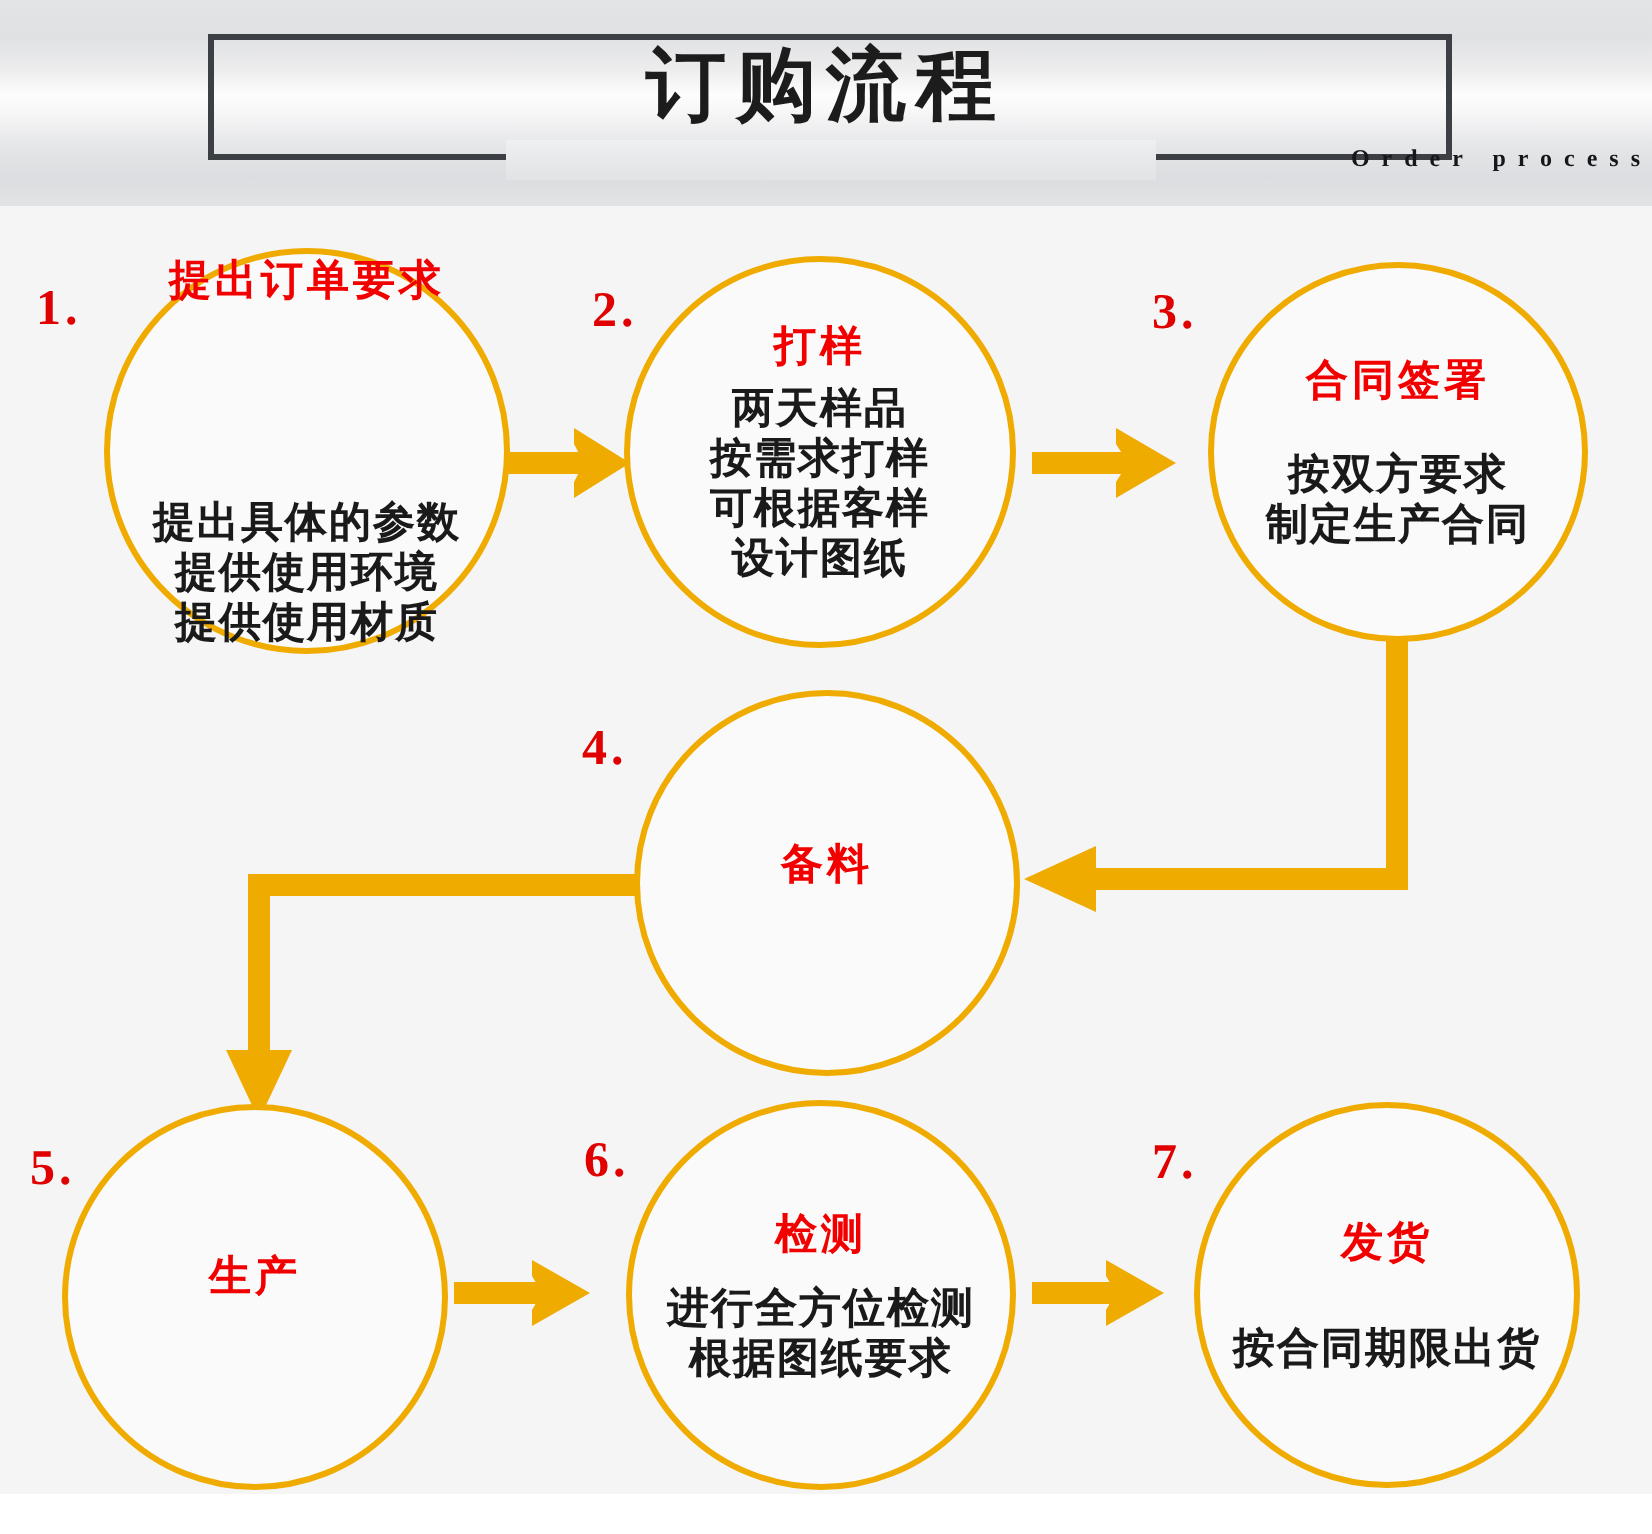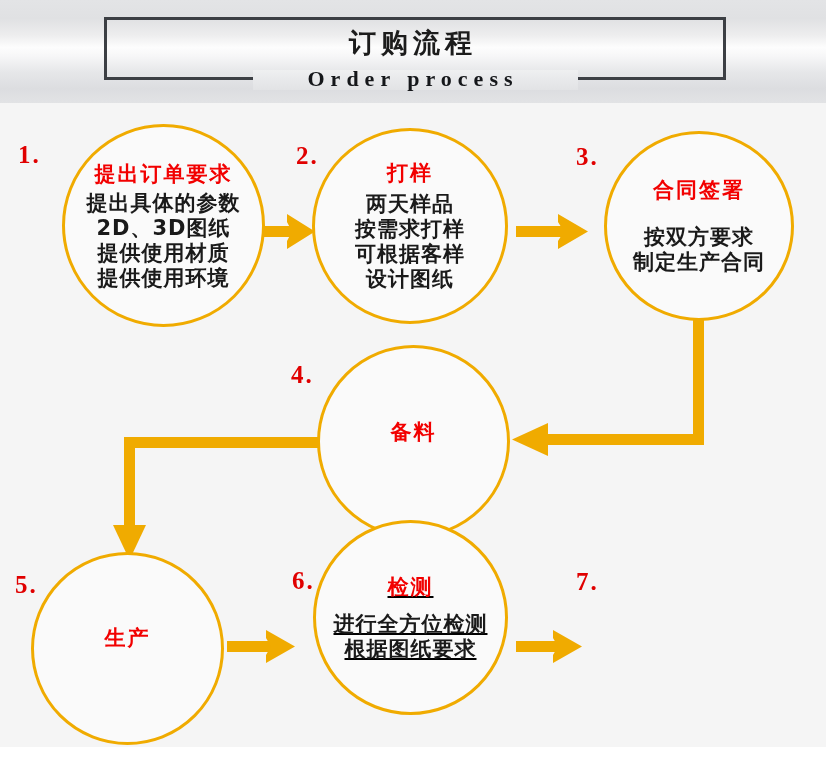--- a/index.html
+++ b/index.html
@@ -63,36 +63,36 @@
         #e2e3e5 100%);
   }
 
   #main-title {
     position: absolute;
     left: 0;
     top: 20px;
     width: 826px;
     text-align: center;
     font-family: "DejaVu Sans", sans-serif;
-    font-size: 27px;
+    font-size: 40px;
     font-weight: bold;
     color: #1c1c1c;
     letter-spacing: 5px;
     line-height: 46px;
     white-space: nowrap;
   }
 
   #sub-title {
     position: absolute;
     left: 0;
     top: 68px;
     width: 826px;
-    text-align: center;
+    text-align: right;
     font-family: "Liberation Serif", serif;
-    font-size: 22px;
+    font-size: 12px;
     font-weight: bold;
     color: #15171a;
     letter-spacing: 6px;
     line-height: 22px;
     white-space: nowrap;
   }
 
   
   #flow {
     position: absolute;
@@ -152,26 +152,26 @@
     font-family: "Liberation Serif", serif;
     font-size: 25px;
     font-weight: bold;
     color: #e00000;
     letter-spacing: 2px;
     line-height: 25px;
     white-space: nowrap;
   }
 
   
-  #node-1 { left: 62px;  top: 124px; width: 203px; height: 203px; }
+  #node-1 { left: 52px;  top: 124px; width: 203px; height: 203px; justify-content: space-between; }
   #node-2 { left: 312px; top: 128px; width: 196px; height: 196px; }
   #node-3 { left: 604px; top: 131px; width: 190px; height: 190px; }
   #node-4 { left: 317px; top: 345px; width: 193px; height: 193px; }
   #node-5 { left: 31px;  top: 552px; width: 193px; height: 193px; gap: 16px; }
-  #node-6 { left: 313px; top: 520px; width: 195px; height: 195px; text-decoration: underline; }
+  #node-6 { left: 313px; top: 550px; width: 195px; height: 195px; }
   #node-7 { left: 597px; top: 551px; width: 193px; height: 193px; }
 
   #num-1 { left: 18px;  top: 142px; }
   #num-2 { left: 296px; top: 143px; }
   #num-3 { left: 576px; top: 144px; }
   #num-4 { left: 291px; top: 362px; }
   #num-5 { left: 15px;  top: 572px; }
   #num-6 { left: 292px; top: 568px; }
   #num-7 { left: 576px; top: 569px; }
 
@@ -250,23 +250,22 @@
   <div class="node-num" id="num-3">3.</div>
   <div class="node-num" id="num-4">4.</div>
   <div class="node-num" id="num-5">5.</div>
   <div class="node-num" id="num-6">6.</div>
   <div class="node-num" id="num-7">7.</div>
 
   <div class="node" id="node-1">
     <div class="node-title">提出订单要求</div>
     <div class="node-lines">
         <div>提出具体的参数</div>
-        <div>2D、3D图纸</div>
+        <div>提供使用环境</div>
         <div>提供使用材质</div>
-        <div>提供使用环境</div>
       </div>
   </div>
 
   <div class="node" id="node-2">
     <div class="node-title">打样</div>
     <div class="node-lines">
         <div>两天样品</div>
         <div>按需求打样</div>
         <div>可根据客样</div>
         <div>设计图纸</div>
@@ -290,14 +289,20 @@
   </div>
 
   <div class="node" id="node-6">
     <div class="node-title">检测</div>
     <div class="node-lines">
         <div>进行全方位检测</div>
         <div>根据图纸要求</div>
       </div>
   </div>
 
+  <div class="node" id="node-7">
+    <div class="node-title">发货</div>
+    <div class="node-lines">
+        <div>按合同期限出货</div>
+      </div>
+  </div>
 
 </div>
 
 </body></html>

